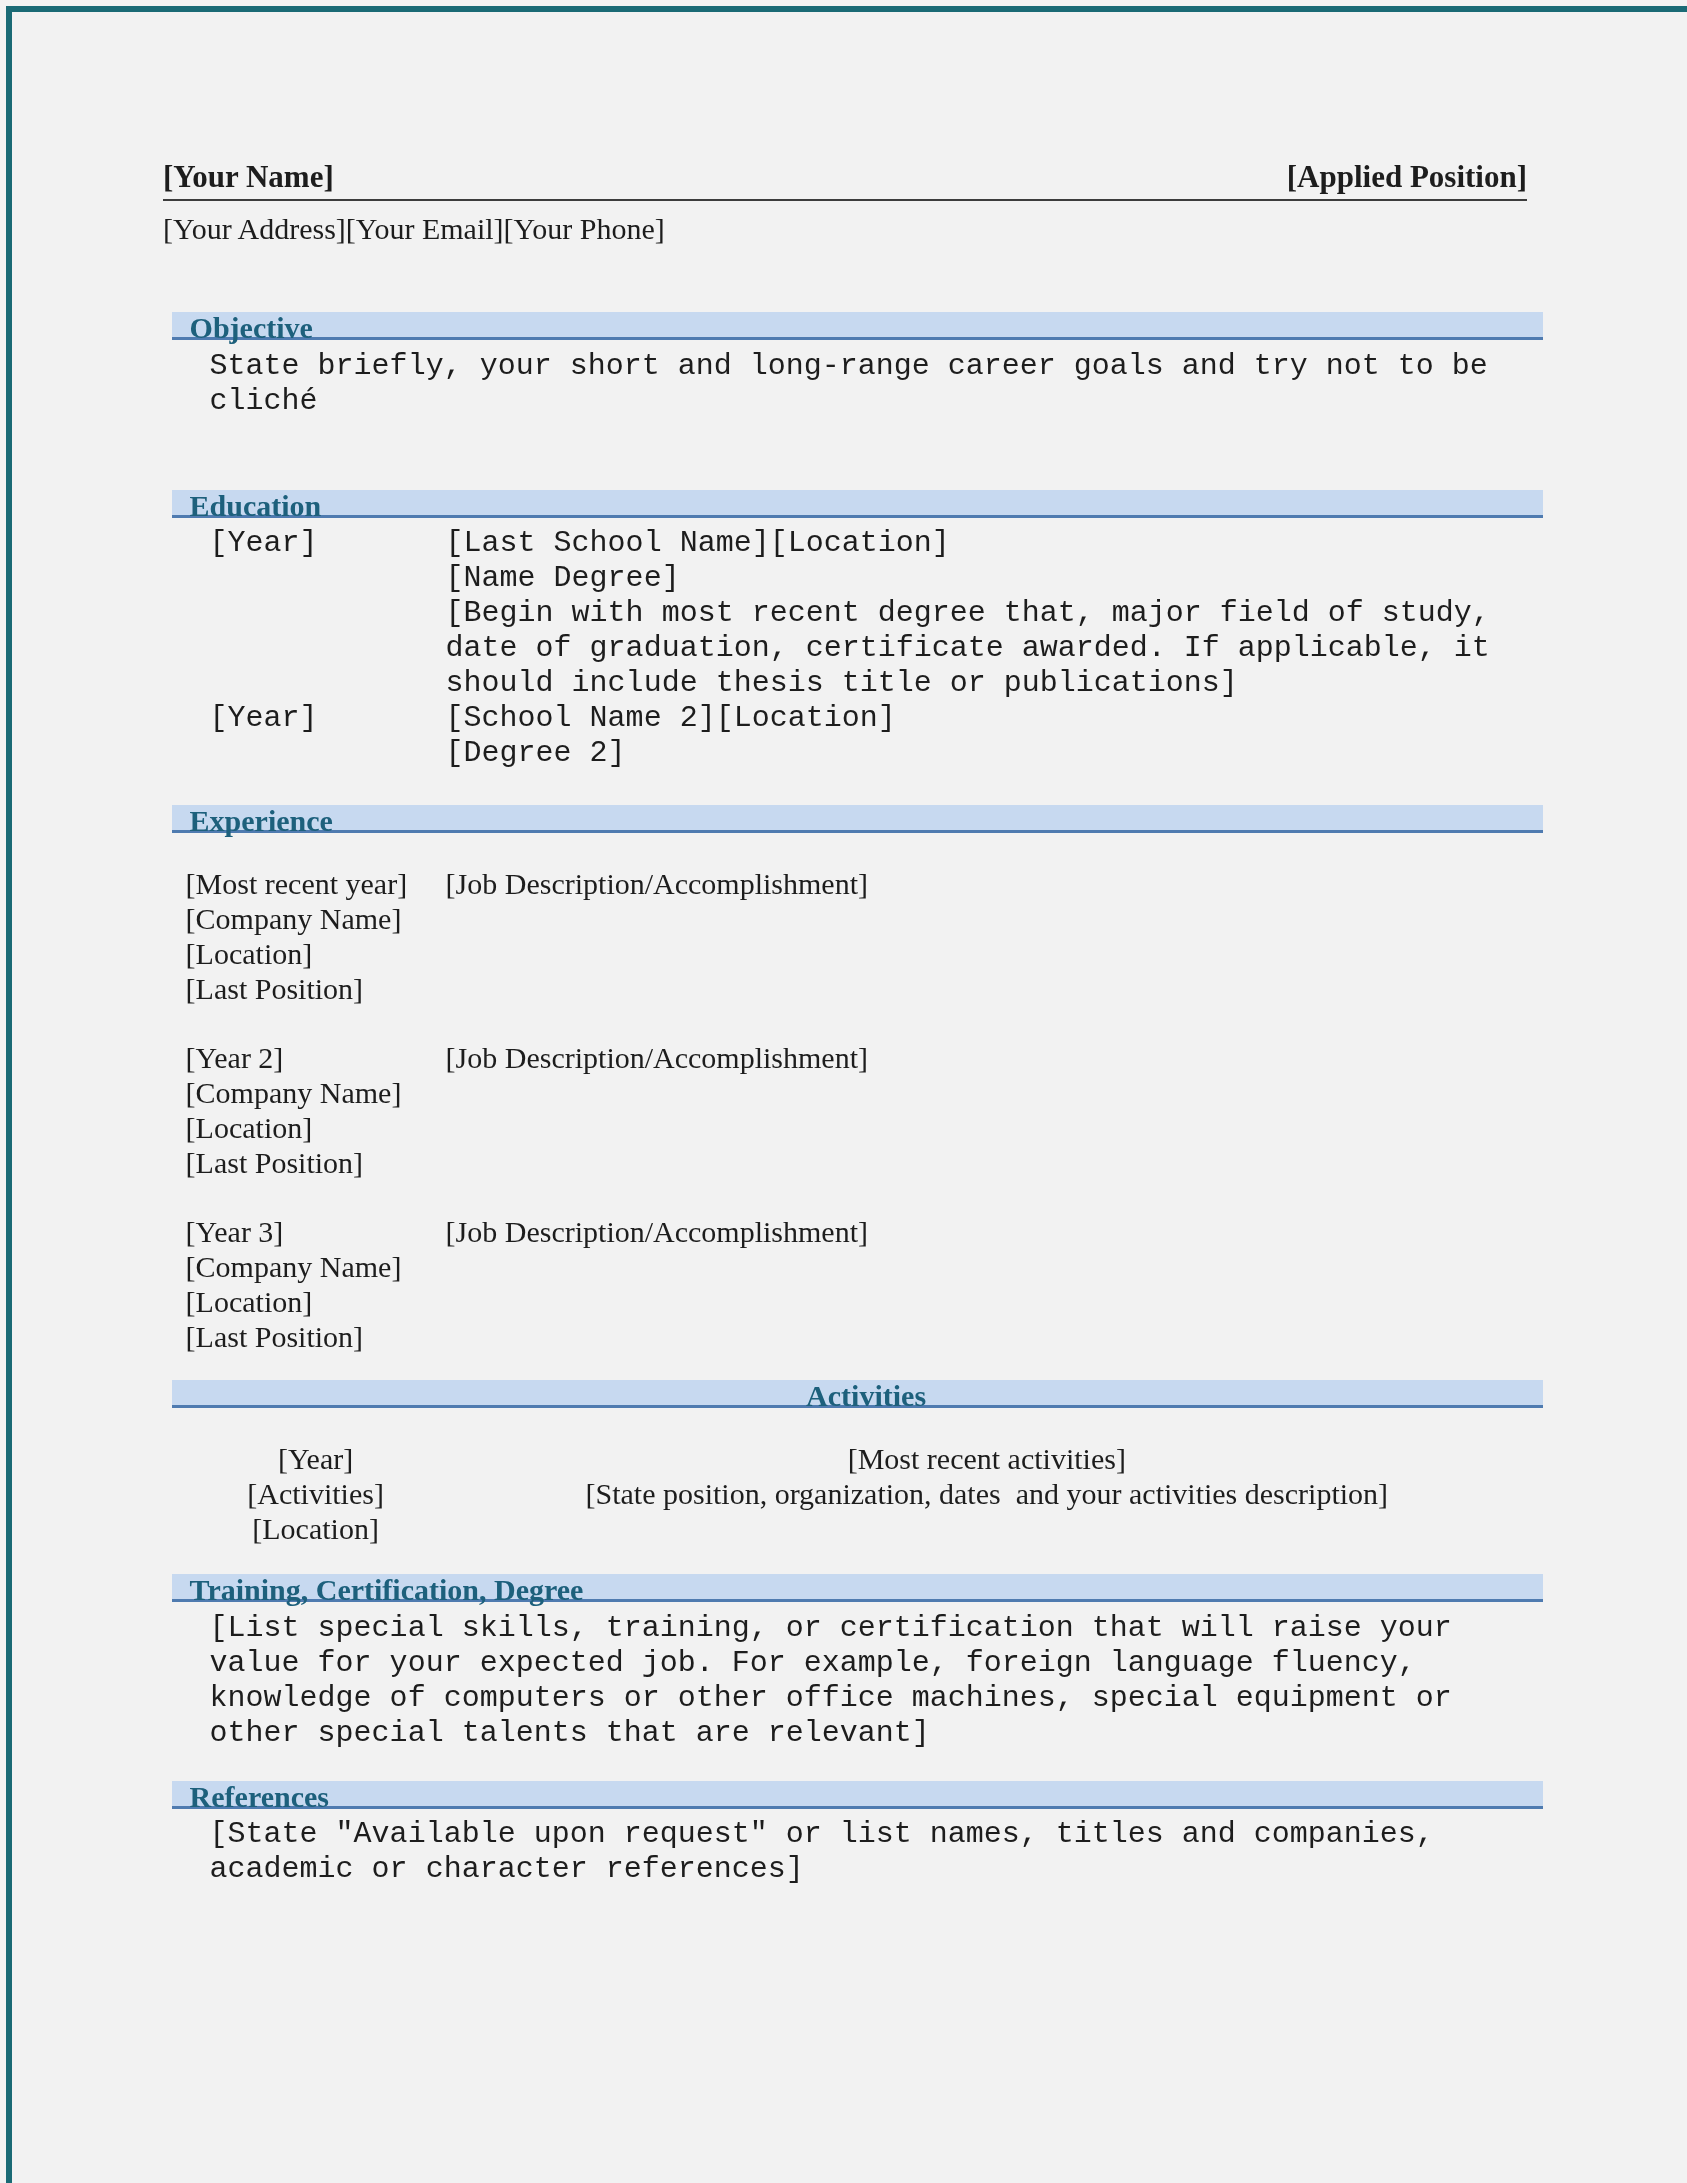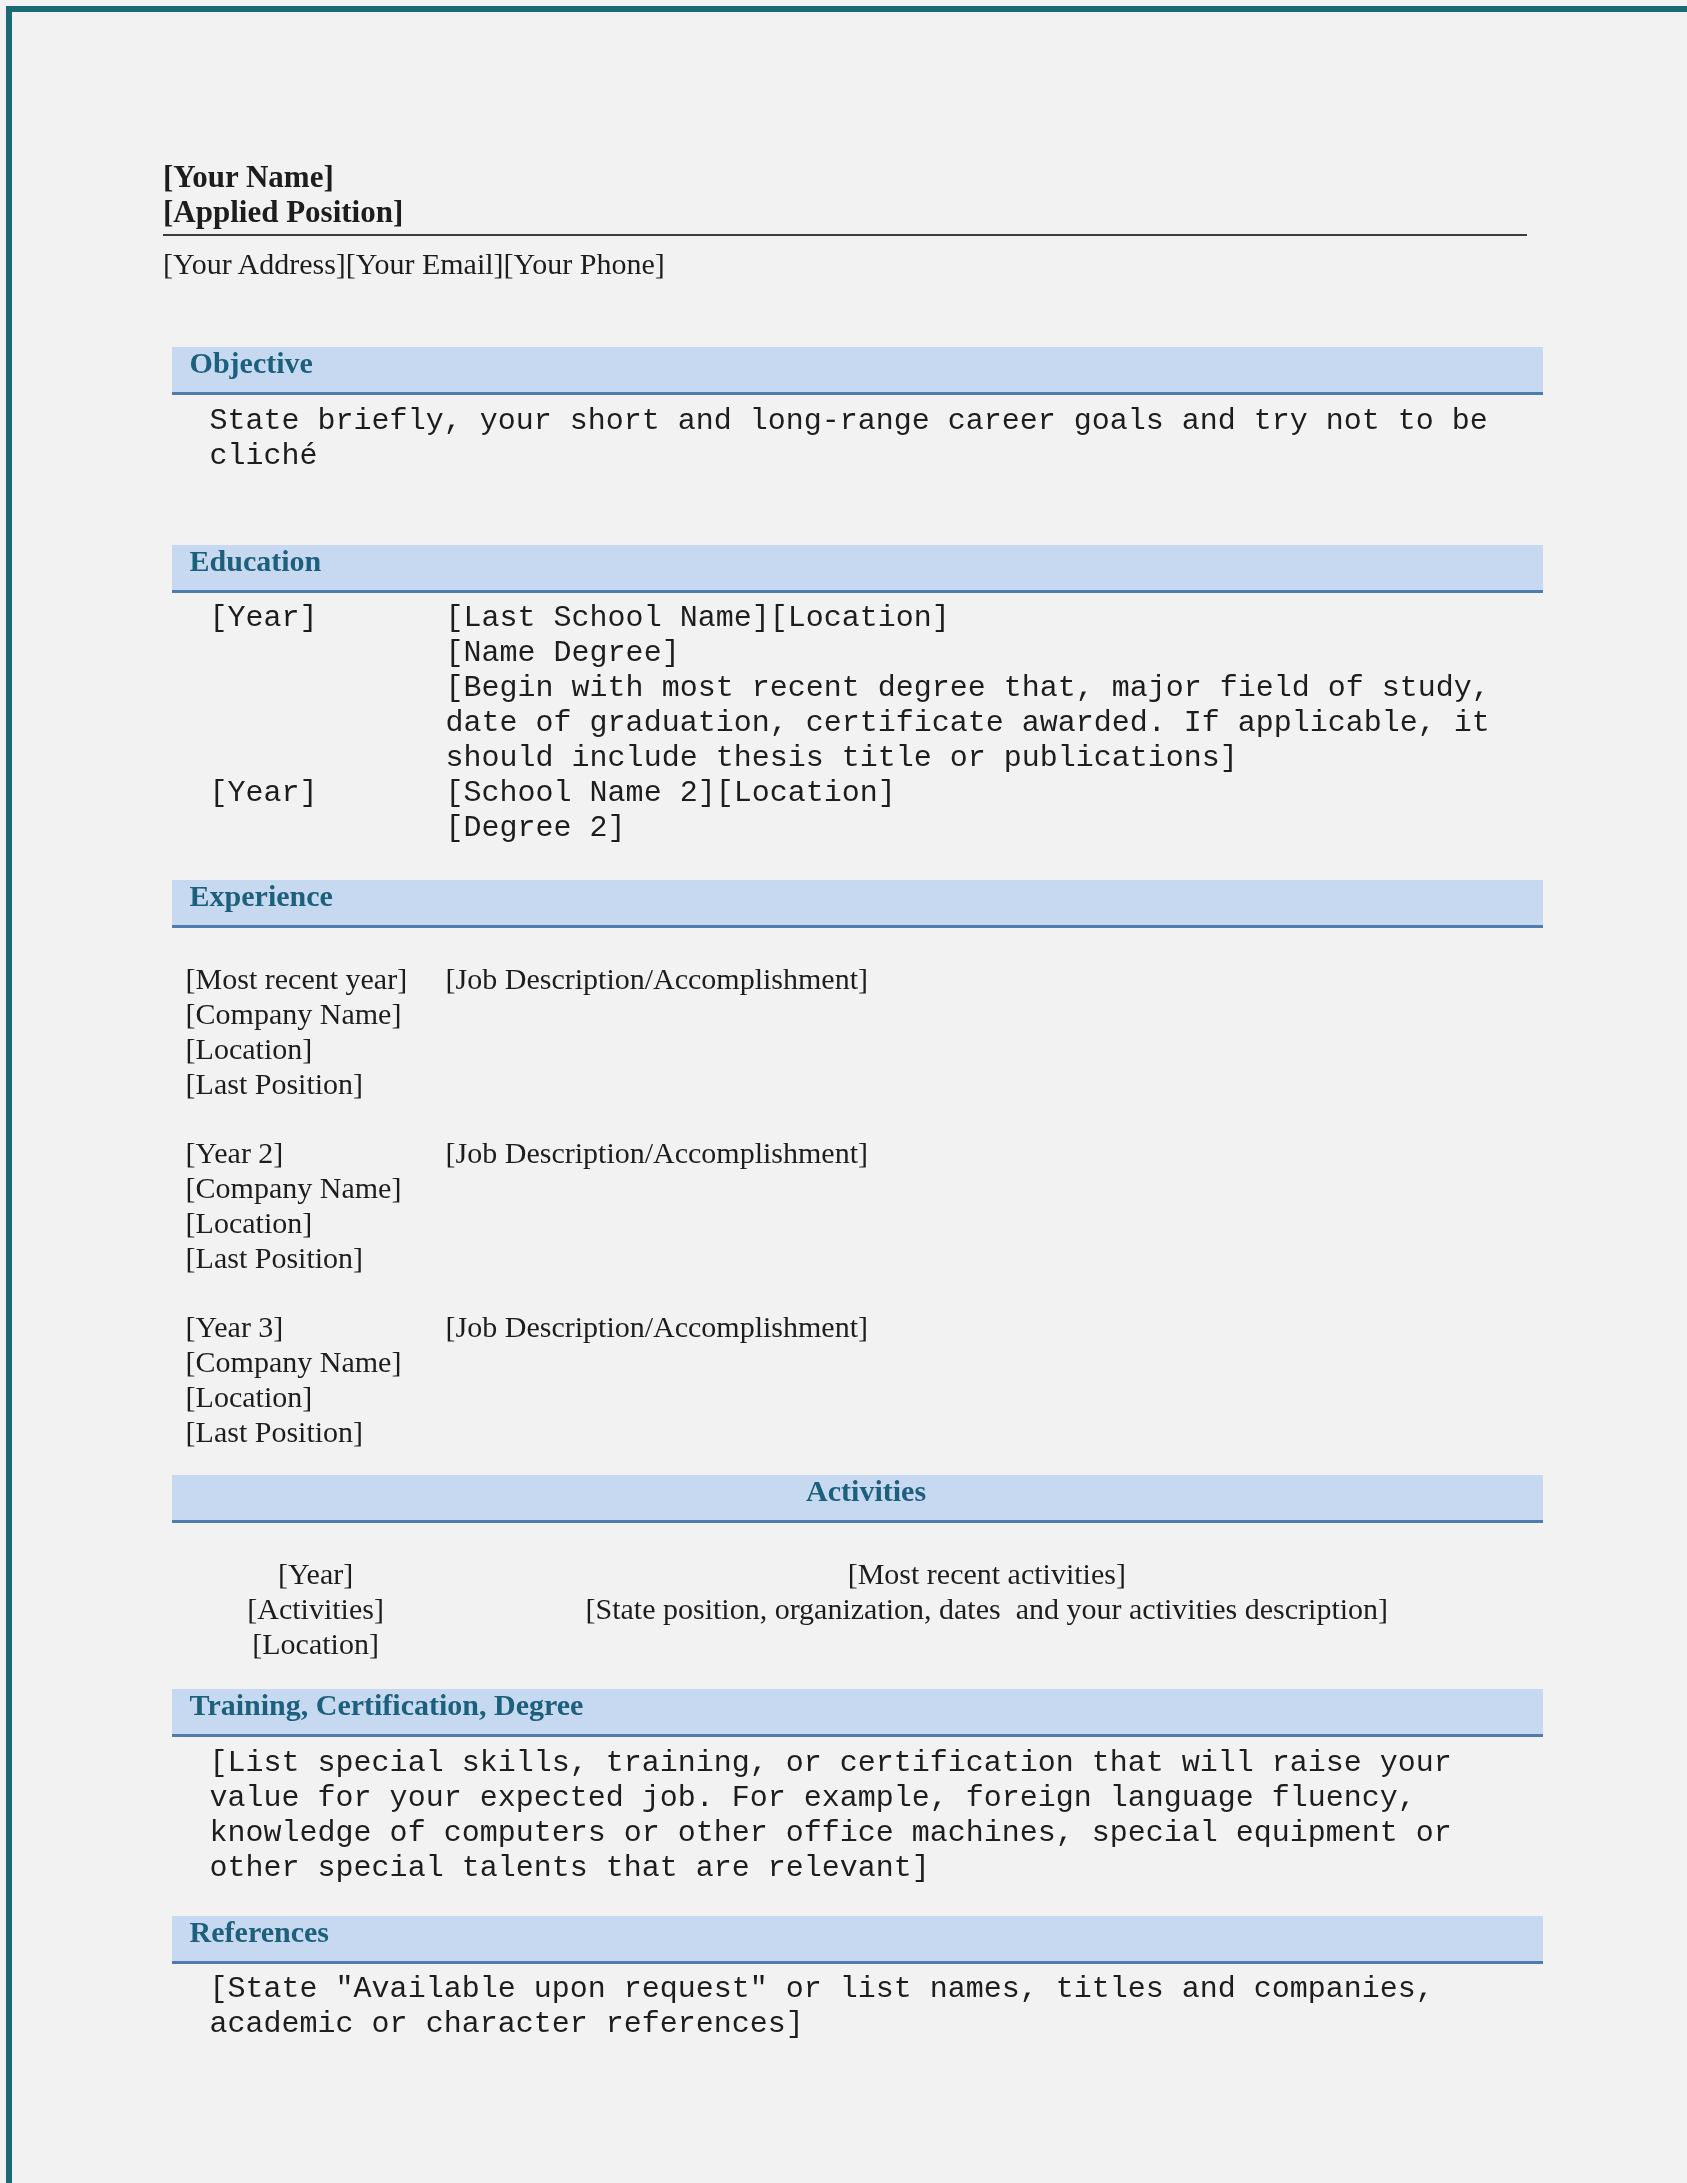--- a/index.html
+++ b/index.html
@@ -20,35 +20,34 @@
     pointer-events:none;
   }
   .content { position:absolute; left:163px; top:159px; width:1379px; }
 
   
   .header-row {
     display:flex; justify-content:space-between; align-items:flex-start;
     width:1364px; font-weight:bold; font-size:31px;
     padding-bottom:4.6px;
     border-bottom:2.6px solid var(--header-rule, #3d3d3d);
-    flex-direction:column;
   }
   .contact { margin-top:10.6px; }
 
   
   .sect { margin-left:8.6px; width:1371px; }
   .sect-objective  { margin-top:66px; }
   .sect-education  { margin-top:71px; }
   .sect-experience { margin-top:34px; }
   .sect-activities { margin-top:26.5px;text-align:center; }
   .sect-training   { margin-top:28px; }
   .sect-references { margin-top:30px; }
 
   .bar {
-    height:48px; line-height:31px;
+    height:28px; line-height:31px;
     background: var(--bar-bg, #c7d9f0);
     border-bottom:3.3px solid var(--bar-border, #4f7bb0);
     padding-left:18px;
   }
   .bar-title {
     font-weight:bold; font-size:30px;
     color: var(--bar-title, #1d607c);
   }
   .sect-body { padding-top:8.6px; }
   .indent-lg { padding-left:38px; padding-right:14.6px;font-family:Liberation Mono, monospace; }  

